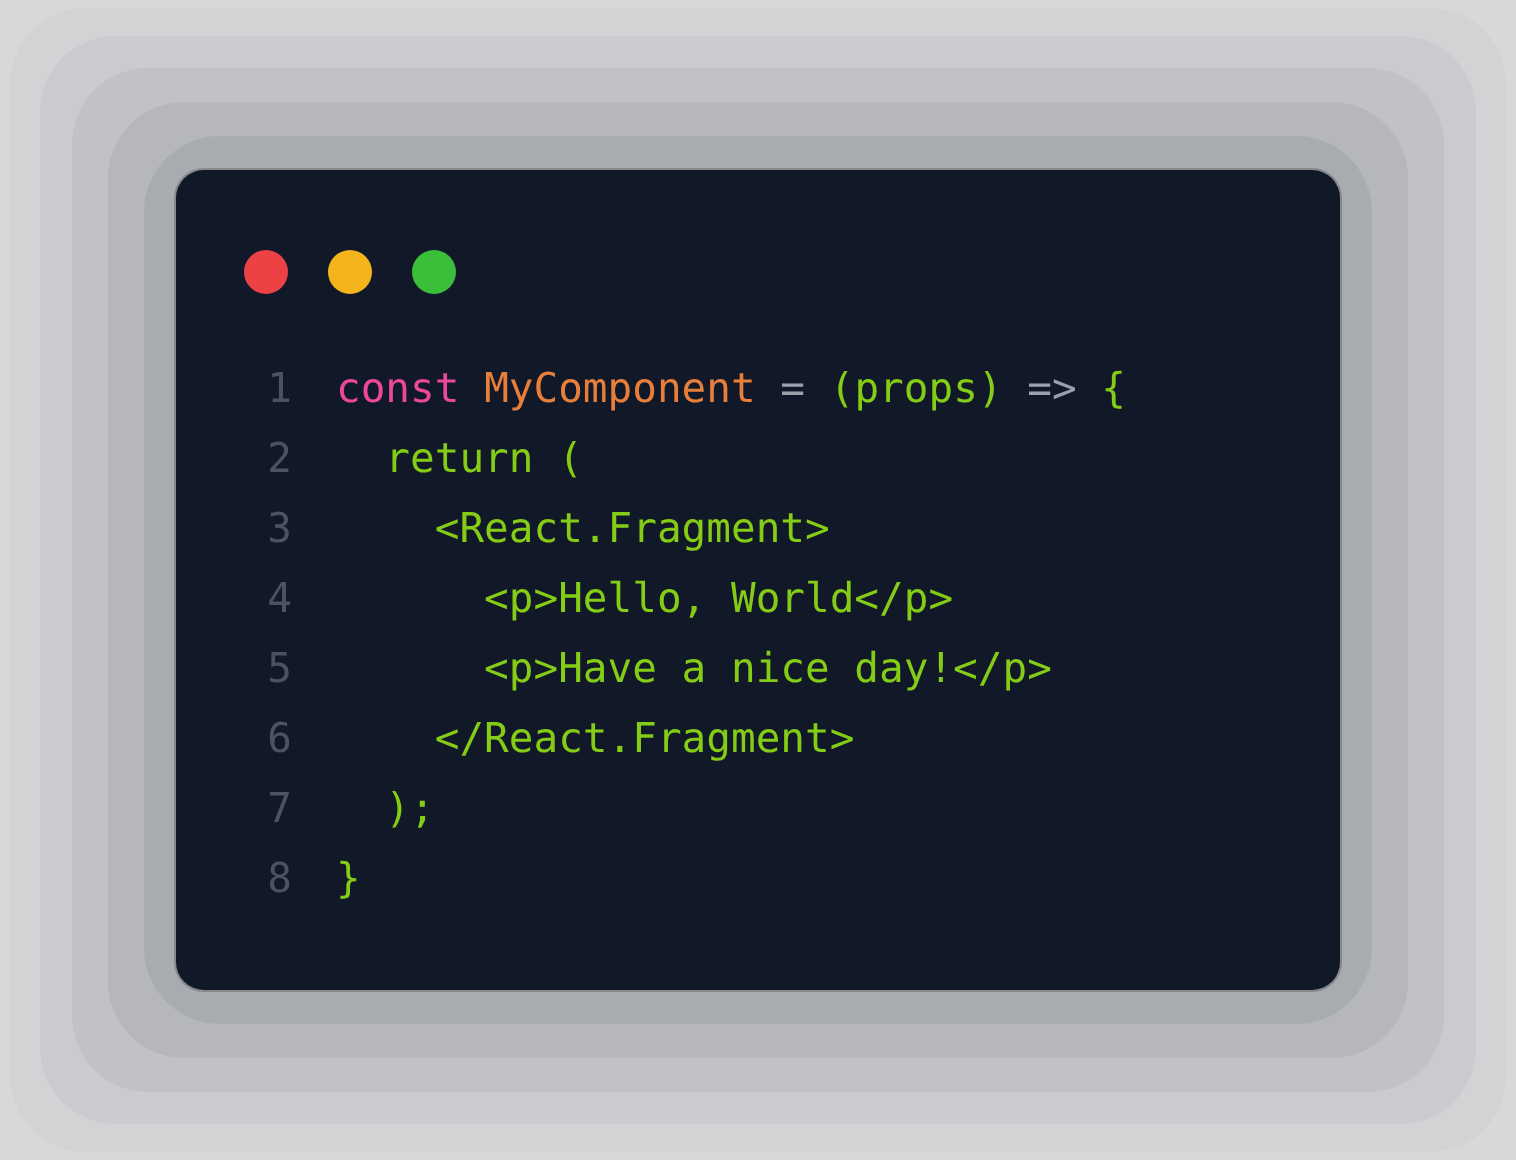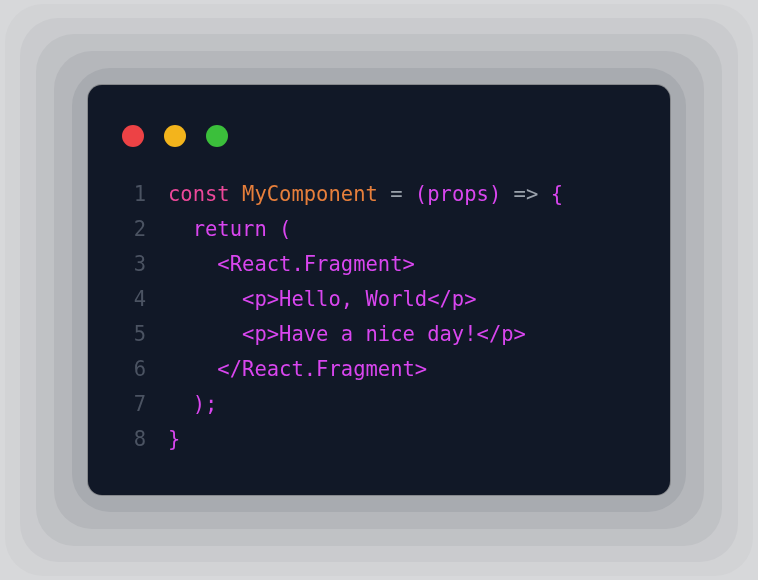--- a/index.html
+++ b/index.html
@@ -59,21 +59,21 @@
     text-align: right;
     padding-right: 22px;
     flex: none;
     user-select: none;
   }
   .line-content { flex: 1; color:#d2d6dc; }
 
   .tok-k  { color:#ec4899; }   
   .tok-id { color:#e77f3b; }   
   .tok-op { color:#9aa1ab; }   
-  .tok-n  { color:#d946ef; }   
+  .tok-n  { color:#84cc16; }   
 </style>
 </head>
 <body>
 
 <div class="halo h1"></div>
 <div class="halo h2"></div>
 <div class="halo h3"></div>
 <div class="halo h4"></div>
 <div class="halo h5"></div>
 

